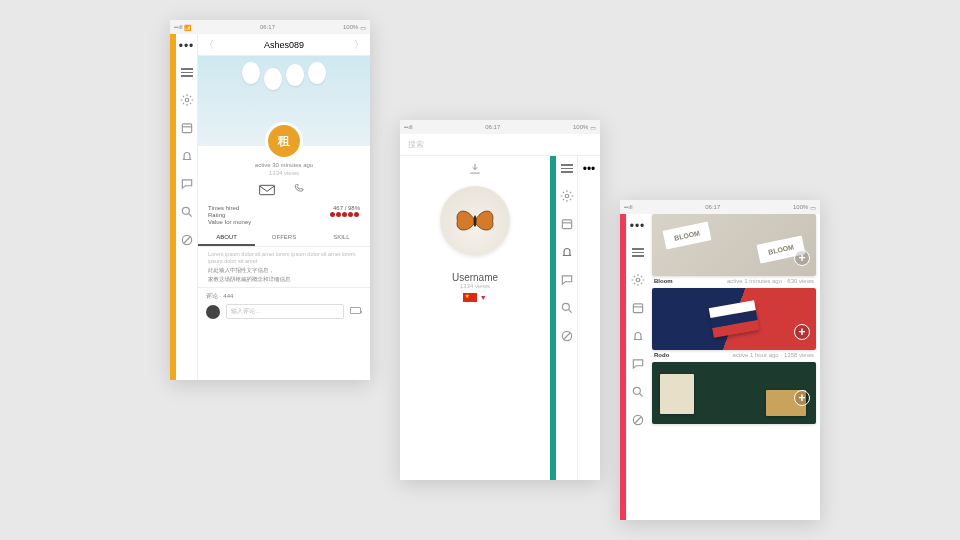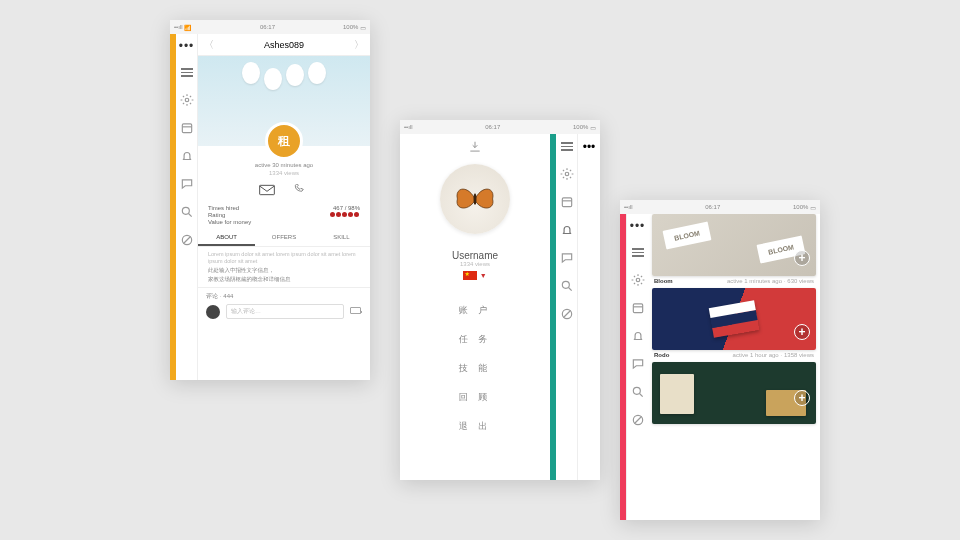--- a/index.html
+++ b/index.html
@@ -288,47 +288,44 @@
 </div>
 
 <div class="phone" id="ph2">
   <div class="statusbar">
     <span class="sb-l">
         <span>••ıll</span>
       </span>
     <span>06:17</span>
     <span class="sb-r"><span>100%</span>▭</span>
   </div>
+  <div class="p2-top">
+    <span style="color:#ccc">搜索</span>
+    <span></span>
+  </div>
   <div class="body">
     <div class="main">
       <span class="download-ic">
           <svg viewBox="0 0 24 24">
             <path d="M12 3v10m0 0l-4-4m4 4l4-4M4 19h16"></path>
           </svg>
         </span>
       <div class="p2-avatar-wrap">
         <div class="p2-avatar">
           <svg class="butterfly" viewBox="0 0 60 40">
             <path d="M30 20 C20 0, 2 4, 6 20 C2 34, 20 38, 30 22 C40 38, 58 34, 54 20 C58 4, 40 0, 30 20 Z" fill="#d57a2a" stroke="#5a3514" stroke-width="1"></path>
             <ellipse cx="30" cy="20" rx="2" ry="8" fill="#3a2410"></ellipse>
           </svg>
         </div>
       </div>
       <div class="p2-name">Username</div>
       <div class="p2-views">1334 views</div>
       <div class="p2-flag">
         <span class="flag-cn"></span>
         <span style="color:#c33;font-size:7px;vertical-align:middle"> ▼</span>
-      </div>
-      <div class="p2-menu">
-        <div>账 户</div>
-        <div>任 务</div>
-        <div>技 能</div>
-        <div>回 顾</div>
-        <div>退 出</div>
       </div>
     </div>
     <div class="accent" style="background:#1a9e8a"></div>
     <div class="rail">
       <div class="ham">
           <span></span>
           <span></span>
           <span></span>
         </div>
       <div class="ric">

